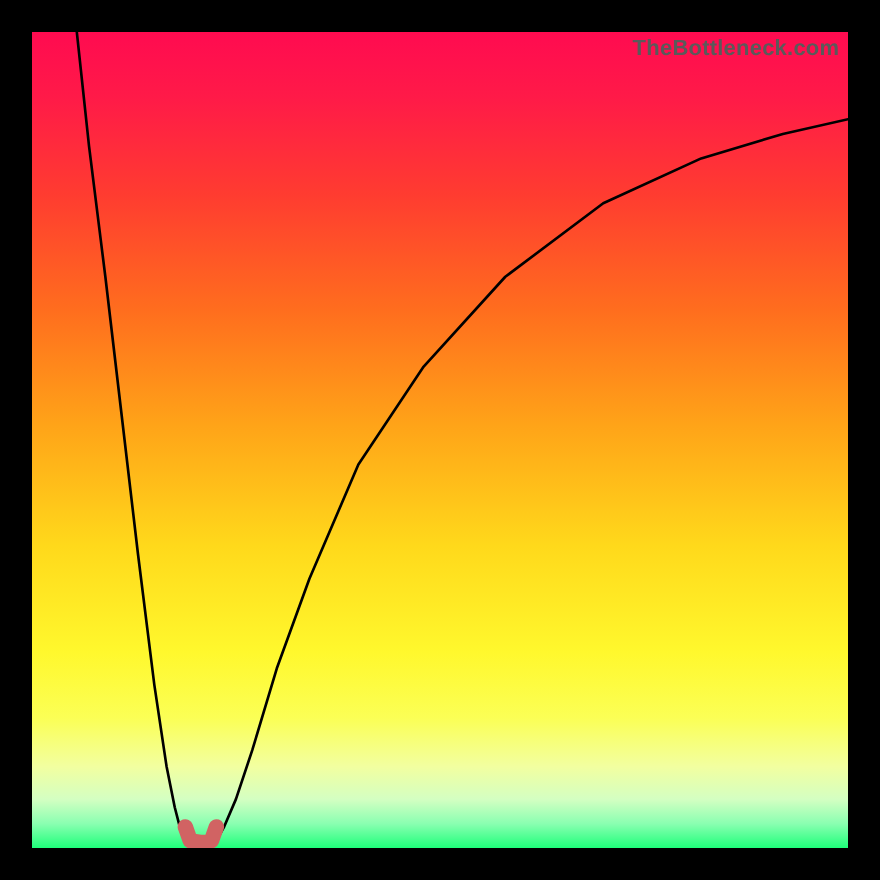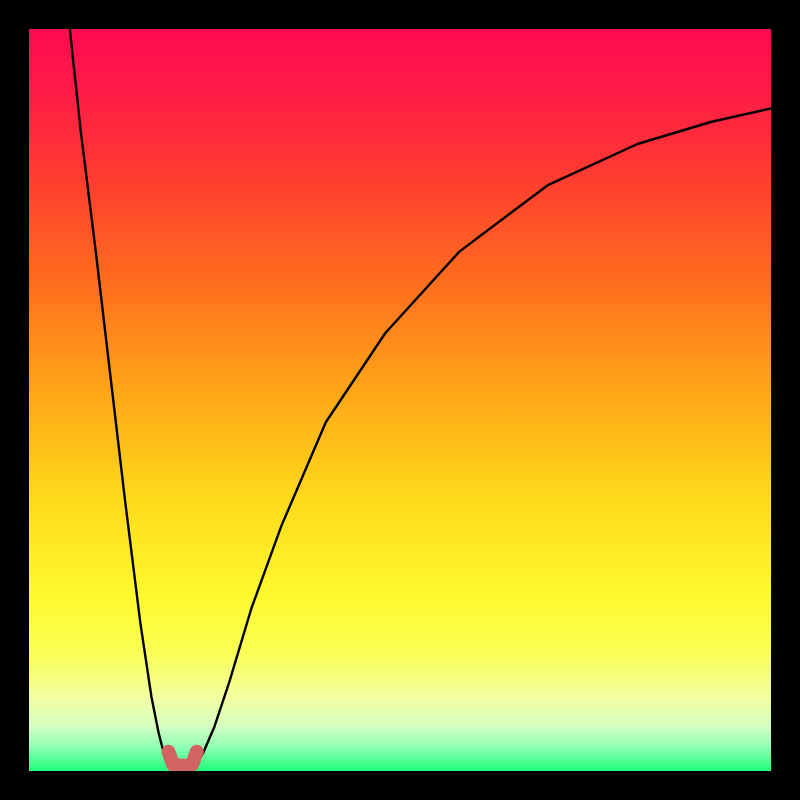--- a/index.html
+++ b/index.html
@@ -82,14 +82,15 @@
 <div class="frame">
   <div class="plot-area">
     <div class="gradient-bg"></div>
 
     <svg class="curve-layer" viewBox="0 0 742 742" preserveAspectRatio="none">
       <path id="left-path" class="curve" d="M40.81 0.00 L51.94 103.88 L66.78 222.60 L81.62 348.74 L96.46 474.88 L111.30 593.60 L122.43 667.80 L129.85 704.90 L135.04 724.93 L139.50 733.10 L143.21 736.06 "></path>
       <path id="right-path" class="curve" d="M165.47 736.06 L169.18 732.35 L174.37 723.45 L185.50 697.48 L200.34 652.96 L222.60 578.76 L252.28 497.14 L296.80 393.26 L356.16 304.22 L430.36 222.60 L519.40 155.82 L608.44 115.01 L682.64 92.75 L742.00 79.39 "></path>
       <path id="marker-path" class="marker-stroke" d="M139.50 722.71 L143.95 735.32 L152.85 736.81 L158.79 736.81 L163.24 735.32 L167.69 722.71 " stroke="#d16363"></path>
     </svg>
 
+    <div class="watermark">TheBottleneck.com</div>
   </div>
 </div>
 
 </body></html>

